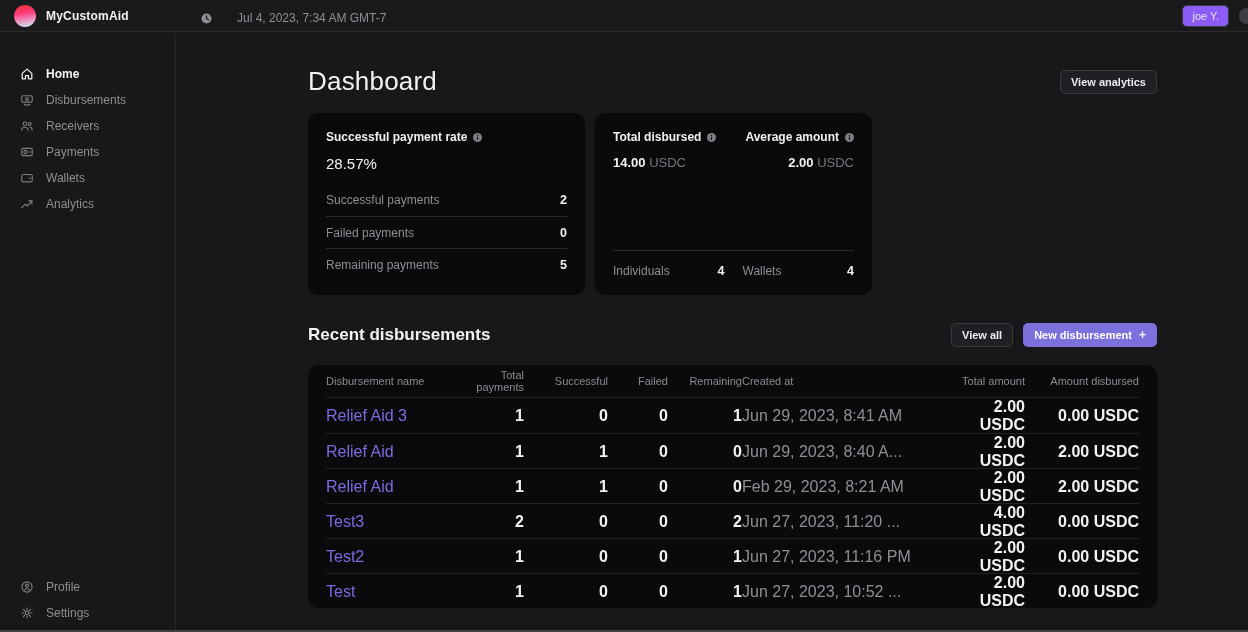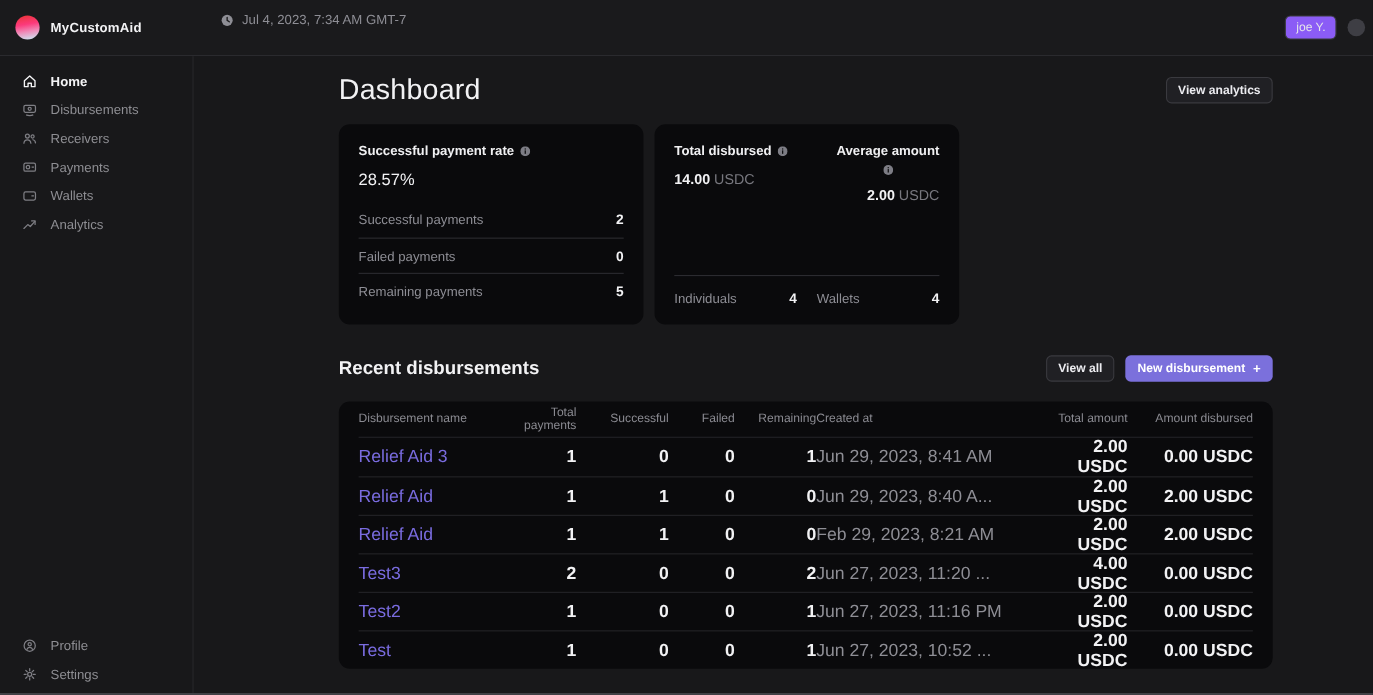--- a/index.html
+++ b/index.html
@@ -9,37 +9,37 @@
     background: #18181a;
     color: #ececee;
     font-family: "Liberation Sans", "DejaVu Sans", sans-serif;
     overflow: hidden;
     position: relative;
   }
   svg { display: block; }
 
   
   .topbar {
-    position: absolute; top: 0; left: 0; right: 0; height: 51px;
+    position: absolute; top: 0; left: 0; right: 0; height: 32px;
     background: #1a1a1c;
     border-bottom: 1px solid #2a2a2e;
     display: flex; align-items: center;
-    padding: 0 16px 0 14px;
+    padding: 0 2px 0 14px;
     overflow: hidden;
     z-index: 10;
   }
   .brand { display: flex; align-items: center; gap: 10px; }
   .logo {
     width: 22px; height: 22px; border-radius: 50%;
     background: linear-gradient(170deg, #ee3440 8%, #fc3a7c 38%, #ef8ab8 64%, #cde5f2 96%);
   }
   .brand-name { font-size: 12px; font-weight: 700; color: #f2f2f4; letter-spacing: .2px; }
   .datetime {
     position: absolute; left: 200px; top: 0; height: 36px;
-    display: flex; align-items: center; gap: 7px;
+    display: flex; align-items: center; gap: 24px;
     color: #8e8e95; font-size: 12px;
   }
   .topbar-right { margin-left: auto; display: flex; align-items: center; gap: 10px; }
   .user-badge {
     background: #8b5cf6; border: 1px solid #3a3a3f; color: #e6e6ea;
     font-size: 11px; padding: 4px 9px; border-radius: 5px;
     font-family: inherit; cursor: pointer;
   }
   .avatar-sliver {
     width: 16px; height: 16px; border-radius: 50%;
@@ -86,21 +86,21 @@
   .stat-row {
     height: 32px; display: flex; justify-content: space-between; align-items: center;
     font-size: 12px;
   }
   .stat-row + .stat-row { border-top: 1px solid #2b2b30; }
   .stat-label { color: #8e8e95; }
   .stat-value { color: #f2f2f4; font-weight: 600; font-size: 12.5px; }
 
   .two-col { display: flex; justify-content: space-between; }
   .col-right { text-align: right; }
-  .col-right .card-title-row { justify-content: flex-end; flex-direction: column; }
+  .col-right .card-title-row { justify-content: flex-end; }
   .money { margin-top: 11px; font-size: 13px; }
   .money .amount { color: #f2f2f4; font-weight: 700; }
   .money .unit { color: #77777e; font-weight: 400; }
   .card-spacer { flex: 1; }
   .card-divider { height: 1px; background: #2b2b30; }
   .card-footer { display: flex; gap: 18px; padding-top: 13px; }
   .pair { flex: 1; display: flex; justify-content: space-between; align-items: center; font-size: 12px; }
   .pair .stat-label { color: #8e8e95; }
   .pair .stat-value { font-size: 12.5px; }
 

